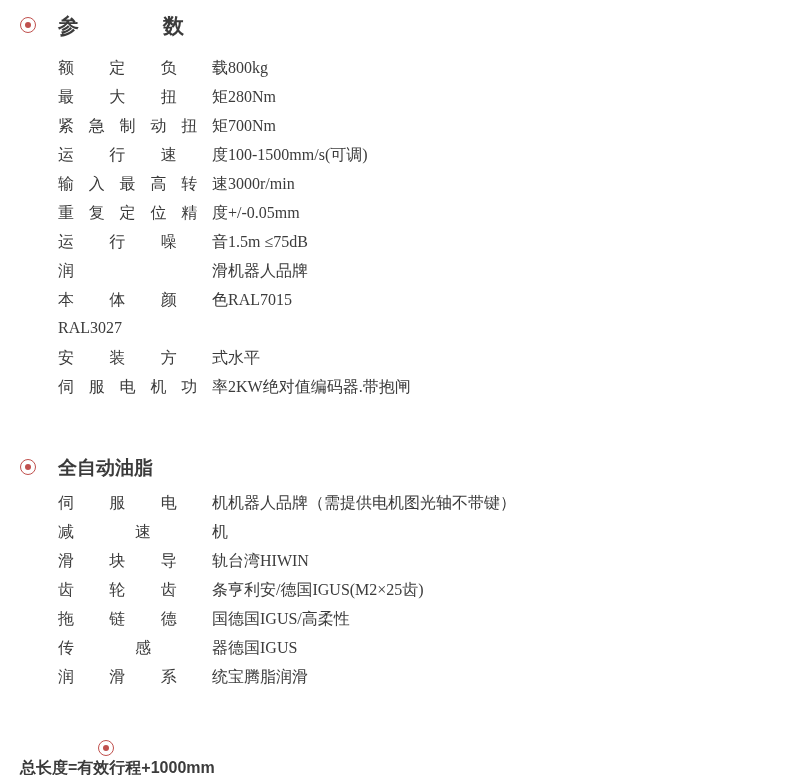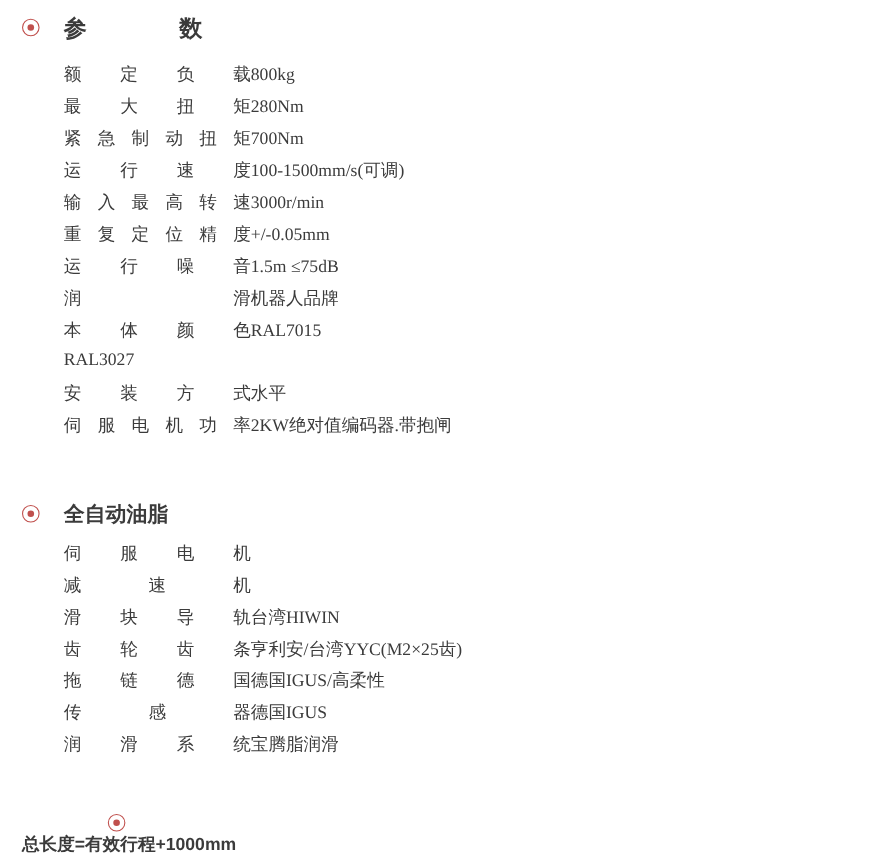--- a/index.html
+++ b/index.html
@@ -233,20 +233,21 @@
   </div>
 
   <div class="rows" style="top:493px;">
     <div class="row">
       <span class="label">
           <span class="ch">伺</span>
           <span class="ch">服</span>
           <span class="ch">电</span>
           <span class="ch">机</span>
         </span>
+      <span class="value">机器人品牌（需提供电机图光轴不带键）</span>
     </div>
     <div class="row">
       <span class="label">
           <span class="ch">减</span>
           <span class="ch">速</span>
           <span class="ch">机</span>
         </span>
     </div>
     <div class="row">
       <span class="label">
@@ -257,21 +258,21 @@
         </span>
       <span class="value">台湾HIWIN</span>
     </div>
     <div class="row">
       <span class="label">
           <span class="ch">齿</span>
           <span class="ch">轮</span>
           <span class="ch">齿</span>
           <span class="ch">条</span>
         </span>
-      <span class="value">亨利安/台湾YYC(M2×25齿)</span>
+      <span class="value">亨利安/德国IGUS(M2×25齿)</span>
     </div>
     <div class="row">
       <span class="label">
           <span class="ch">拖</span>
           <span class="ch">链</span>
           <span class="ch">德</span>
           <span class="ch">国</span>
         </span>
       <span class="value">德国IGUS/高柔性</span>
     </div>

